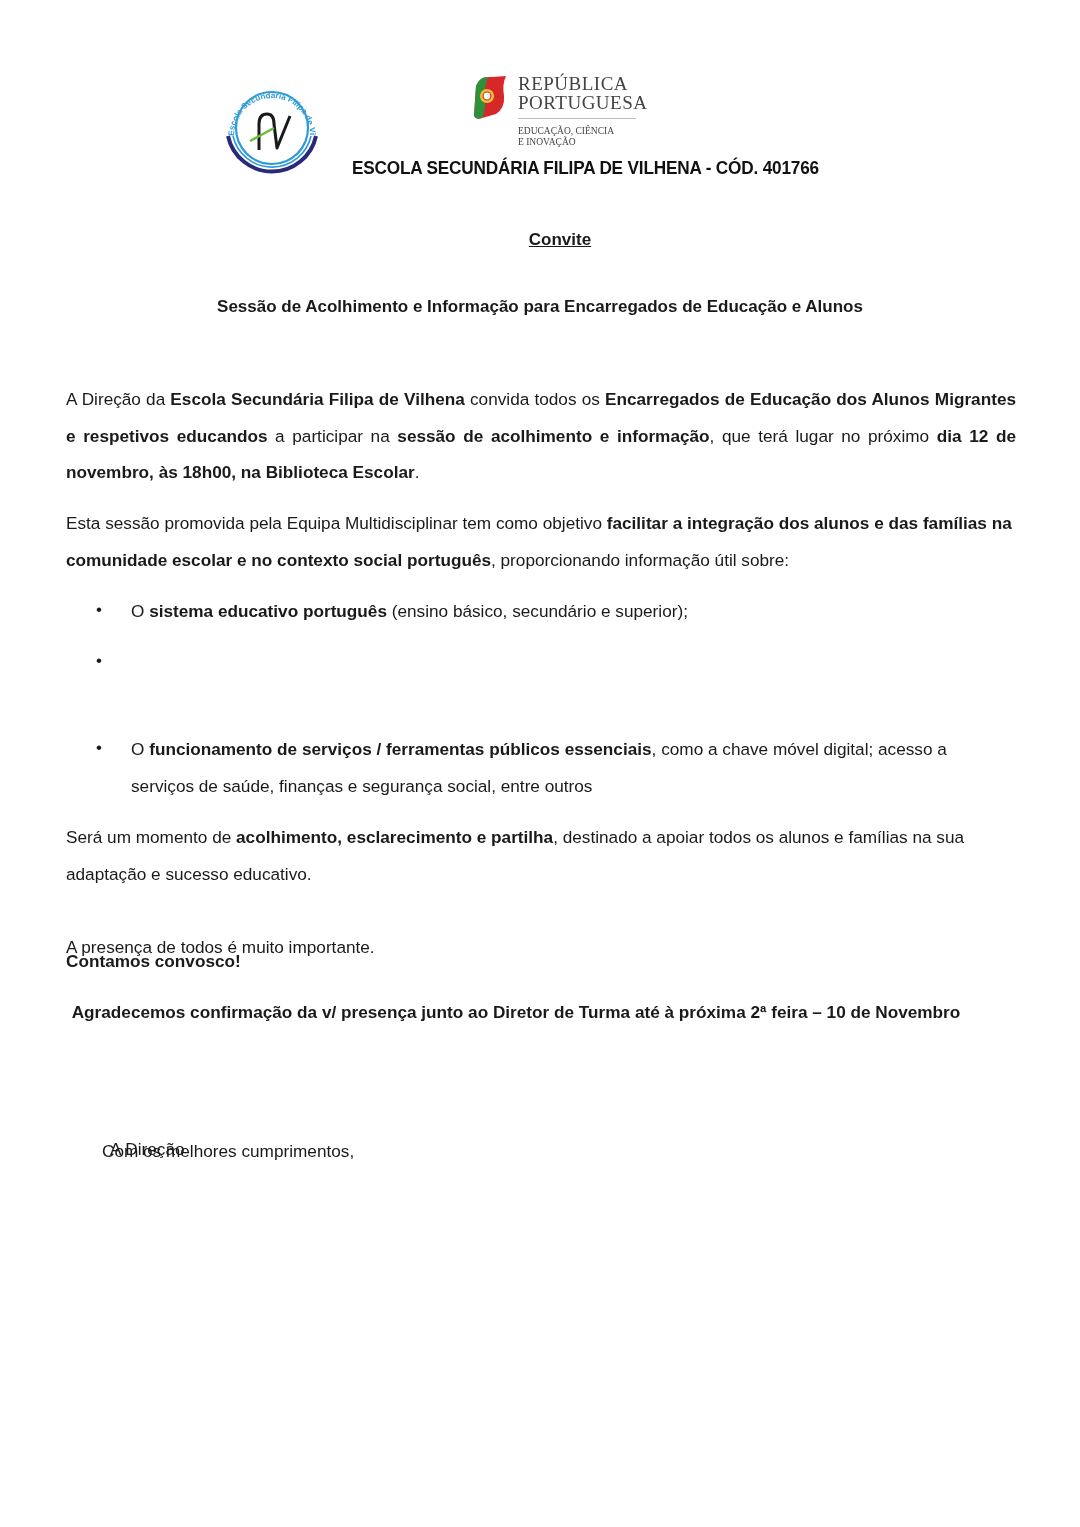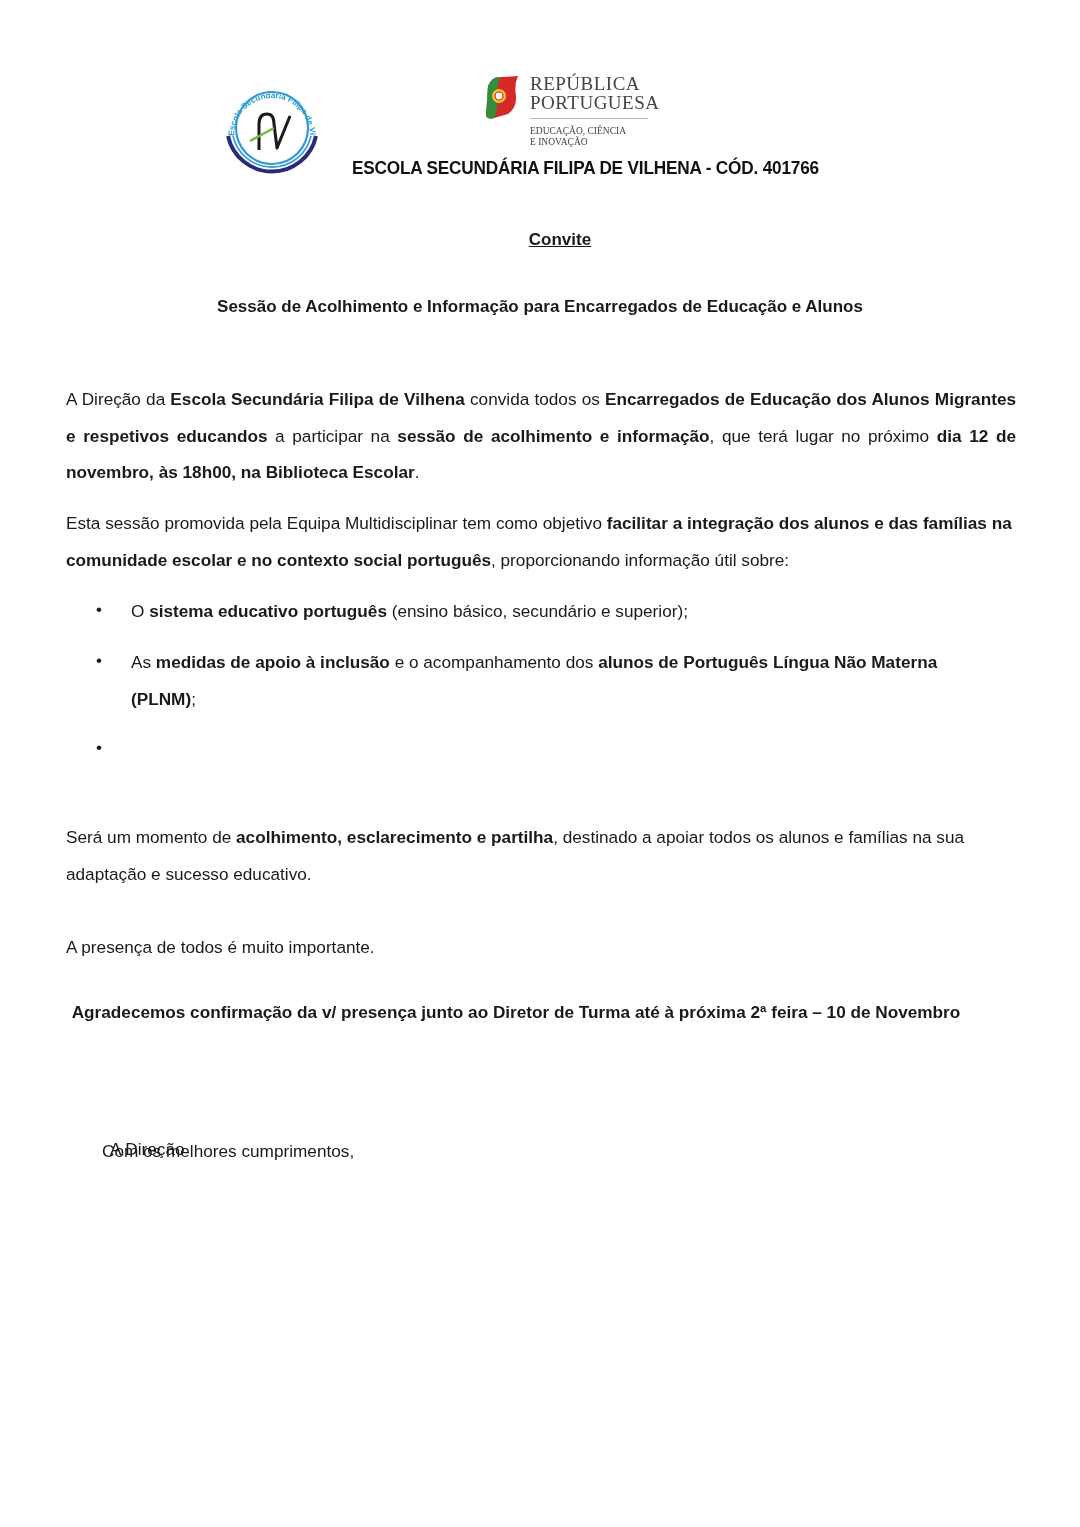--- a/index.html
+++ b/index.html
@@ -2,21 +2,21 @@
 <html><head>
 <meta charset="utf-8">
 <style>
   html, body { margin: 0; padding: 0; background: #ffffff; }
   body { width: 1080px; height: 1527px; position: relative; overflow: hidden;
          font-family: "Liberation Sans", "DejaVu Sans", sans-serif; color: #1a1a1a; }
   .page { position: absolute; left: 0; top: 0; width: 1080px; height: 1527px; }
 
   
   .school-logo { position: absolute; left: 222px; top: 78px; width: 100px; height: 100px; }
-  .gov-logo { position: absolute; left: 484px; top: 72px; width: 180px; height: 80px; }
+  .gov-logo { position: absolute; left: 472px; top: 72px; width: 180px; height: 80px; }
   .gov-flag { position: absolute; left: 0; top: 2px; width: 36px; height: 48px; }
   .gov-title { position: absolute; left: 46px; top: 2px; font-family: "Liberation Serif", "DejaVu Serif", serif;
                font-size: 19px; line-height: 19px; color: #444; letter-spacing: 0.5px; white-space: nowrap; }
   .gov-rule { position: absolute; left: 46px; top: 46px; width: 118px; height: 1px; background: #bbb; }
   .gov-sub { position: absolute; left: 46px; top: 54px; font-size: 9.5px; line-height: 11px; color: #444; white-space: nowrap; font-family: Liberation Serif, serif; }
   .school-header { position: absolute; left: 352px; top: 157px; font-size: 18.5px; font-weight: bold;
                    color: #111; white-space: nowrap; transform: scaleX(0.93); transform-origin: left top; letter-spacing: -0.2px; }
 
   
   .doc-title { position: absolute; left: 0; width: 1080px; top: 230px; text-align: center;
@@ -73,25 +73,26 @@
   <div class="doc-title">Convite</div>
   <div class="doc-subtitle">Sessão de Acolhimento e Informação para Encarregados de Educação e Alunos</div>
 
   <div class="text justify" style="top:381px;"><span>A Direção da </span><b>Escola Secundária Filipa de Vilhena</b><span> convida todos os </span><b>Encarregados de Educação dos Alunos Migrantes e respetivos educandos</b><span> a participar na </span><b>sessão de acolhimento e informação</b><span>, que terá lugar no próximo </span><b>dia 12 de novembro, às 18h00, na Biblioteca Escolar</b><span>.</span></div>
   <div class="text" style="top:505px;"><span>Esta sessão promovida pela Equipa Multidisciplinar tem como objetivo </span><b>facilitar a integração dos alunos e das famílias na comunidade escolar e no contexto social português</b><span>, proporcionando informação útil sobre:</span></div>
 
   <span class="bullet" style="top:600px;">•</span>
   <div class="bullet-text" style="top:593px;"><span>O </span><b>sistema educativo português</b><span> (ensino básico, secundário e superior);</span></div>
 
   <span class="bullet" style="top:651px;">•</span>
-  <div class="bullet-text" style="top:644px;"><span>As </span><b>medidas de apoio à inclusão</b><span> e o acompanhamento dos </span><b>alunos de Português Língua Não Materna (PLNM)</b><span>;</span></div>
 
   <span class="bullet" style="top:738px;">•</span>
+  <div class="bullet-text" style="top:731px;"><span>O </span><b>funcionamento de serviços / ferramentas públicos essenciais</b><span>, como a chave móvel digital; acesso a serviços de saúde, finanças e segurança social, entre outros</span></div>
 
   <div class="text" style="top:819px;"><span>Será um momento de </span><b>acolhimento, esclarecimento e partilha</b><span>, destinado a apoiar todos os alunos e famílias na sua adaptação e sucesso educativo.</span></div>
 
   <div class="text" style="top:907px;margin-top:22px;">A presença de todos é muito importante.</div>
+  <div class="text" style="top:943px; font-weight:bold;">Contamos convosco!</div>
 
   <div class="text" style="top:994px; font-weight:bold; width:900px;text-align:center;">Agradecemos confirmação da v/ presença junto ao Diretor de Turma até à próxima 2ª feira – 10 de Novembro</div>
 
   <div class="text" style="top:1133px;margin-left:36px;">Com os melhores cumprimentos,</div>
   <div class="text" style="top:1131px; left:110px;">A Direção</div>
 </div>
 
 </body></html>

